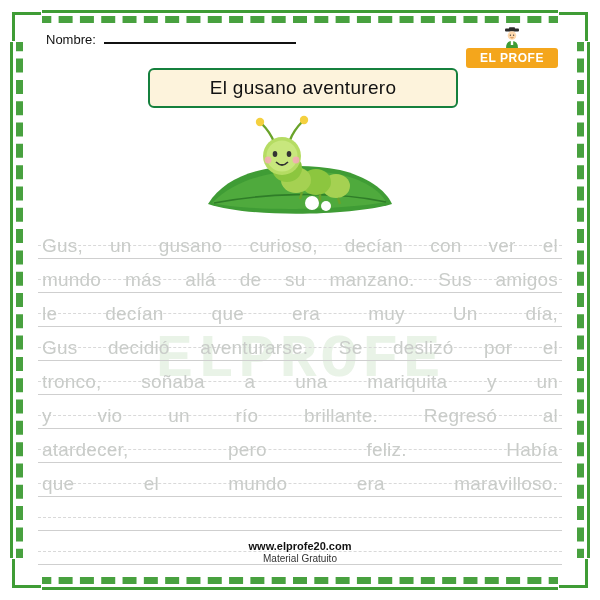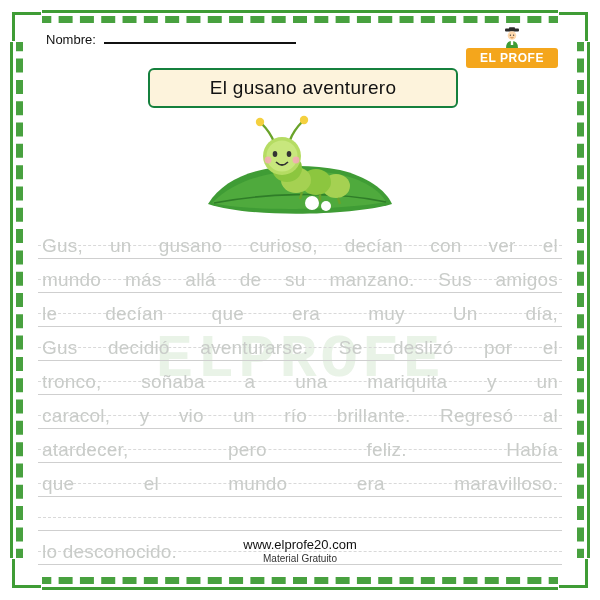--- a/index.html
+++ b/index.html
@@ -221,22 +221,22 @@
 
   
   .footer {
     position: absolute;
     left: 0;
     bottom: 36px;
     width: 600px;
     text-align: center;
   }
   .footer-site {
-    font-size: 13px;
-    font-weight: normal;
+    font-size: 11px;
+    font-weight: bold;
     color: #111111;
   }
   .footer-sub {
     font-size: 10px;
     color: #333333;
     margin-top: 1px;
   }
 </style>
 </head>
 <body>
@@ -389,21 +389,20 @@
           <span>mariquita</span>
           <span>y</span>
           <span>un</span>
       </div>
     </div>
 
     <div class="line">
       <div class="rule-mid"></div>
         <div class="rule-base"></div>
       <div class="ltext just">
-        <span>caracol,</span>
           <span>y</span>
           <span>vio</span>
           <span>un</span>
           <span>río</span>
           <span>brillante.</span>
           <span>Regresó</span>
           <span>al</span>
       </div>
     </div>
 
@@ -431,23 +430,20 @@
     </div>
 
     <div class="line">
       <div class="rule-mid"></div>
         <div class="rule-base"></div>
     </div>
 
     <div class="line">
       <div class="rule-mid"></div>
         <div class="rule-base"></div>
-      <div class="ltext">
-        <span>lo</span> <span>desconocido.</span>
-      </div>
     </div>
   </div>
 
   <div class="footer">
     <div class="footer-site">www.elprofe20.com</div>
     <div class="footer-sub">Material Gratuito</div>
   </div>
 
 </div>
 

